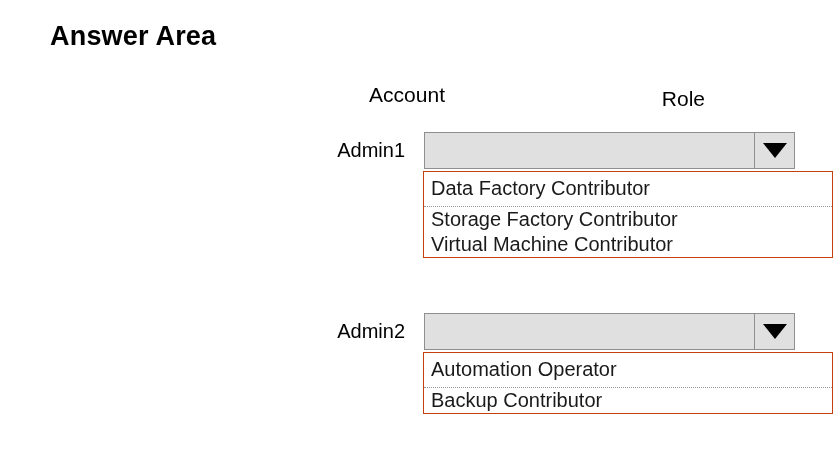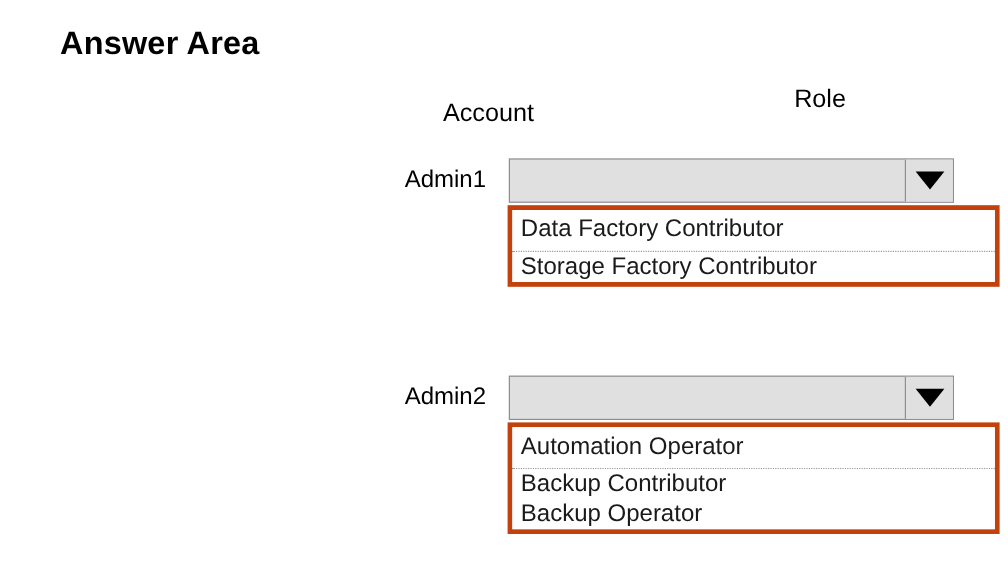--- a/index.html
+++ b/index.html
@@ -45,21 +45,21 @@
     white-space: nowrap;
     text-align: right;
   }
   .col-header-account {
     left: 245px;
     top: 84px;
     width: 200px;
   }
   .col-header-role {
     left: 505px;
-    top: 72px;
+    top: 88px;
     width: 200px;
   }
 
   
   .row {
     position: absolute;
     left: 0;
     width: 840px;
   }
   .row-1 { top: 132px; }
@@ -117,21 +117,21 @@
   }
 
   
   .dropdown-list {
     position: absolute;
     left: 423px;
     top: 39px;
     width: 410px;
     box-sizing: border-box;
     background: #ffffff;
-    border: 4px solid #c2410c;
+    border: 1px solid #c2410c;
     padding: 0;
   }
   .dropdown-item {
     font-size: 20px;
     line-height: 1;
     padding: 6px 0 7px 7px;
     white-space: nowrap;
     color: #1a1a1a;
     background: #ffffff;
   }
@@ -162,34 +162,34 @@
     <div class="combo">
       <div class="combo-value"></div>
       <div class="combo-arrow-btn">
         <span class="arrow-triangle"></span>
       </div>
     </div>
 
     <div class="dropdown-list">
       <div class="dropdown-item sep-below">Data Factory Contributor</div>
       <div class="dropdown-item tight">Storage Factory Contributor</div>
+      <div class="dropdown-item tight">Virtual Machine Contributor</div>
     </div>
   </div>
 
   <div class="row row-2">
 
     <div class="account-label">Admin2</div>
 
     <div class="combo">
       <div class="combo-value"></div>
       <div class="combo-arrow-btn">
         <span class="arrow-triangle"></span>
       </div>
     </div>
 
     <div class="dropdown-list">
       <div class="dropdown-item sep-below">Automation Operator</div>
       <div class="dropdown-item tight">Backup Contributor</div>
-      <div class="dropdown-item tight">Backup Operator</div>
     </div>
   </div>
 
 </div>
 
 </body></html>

